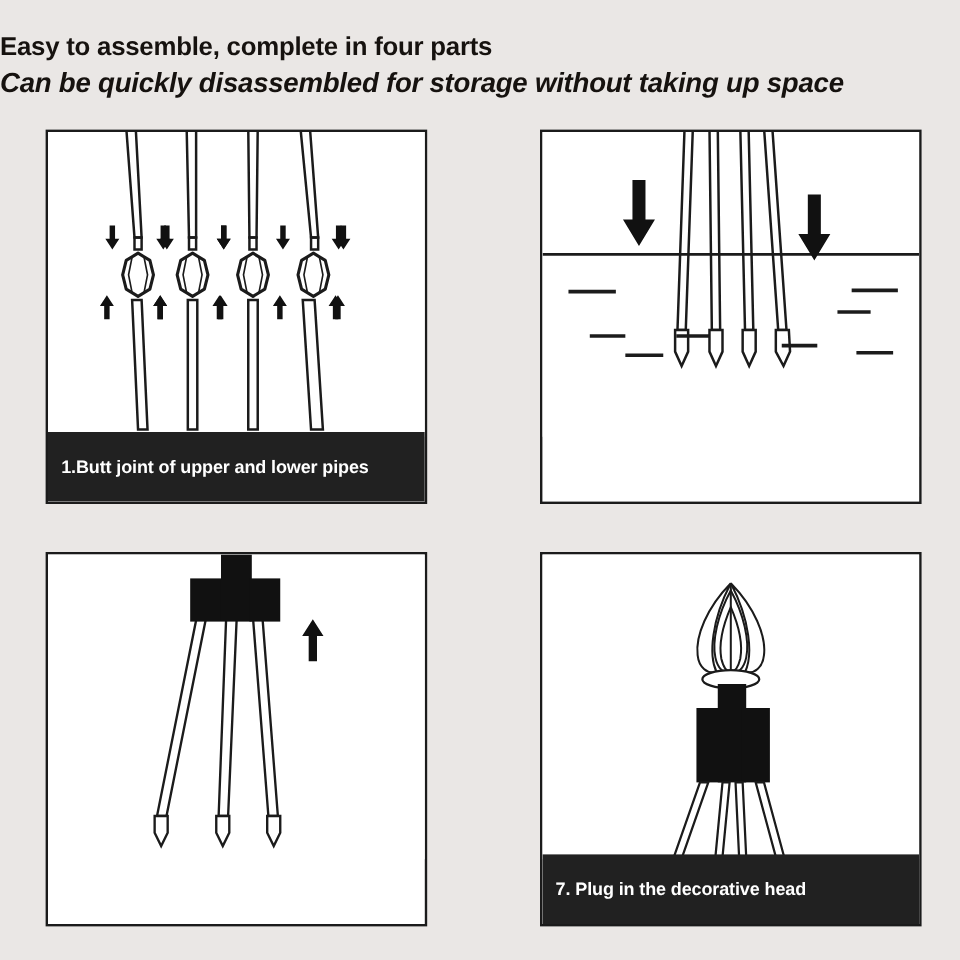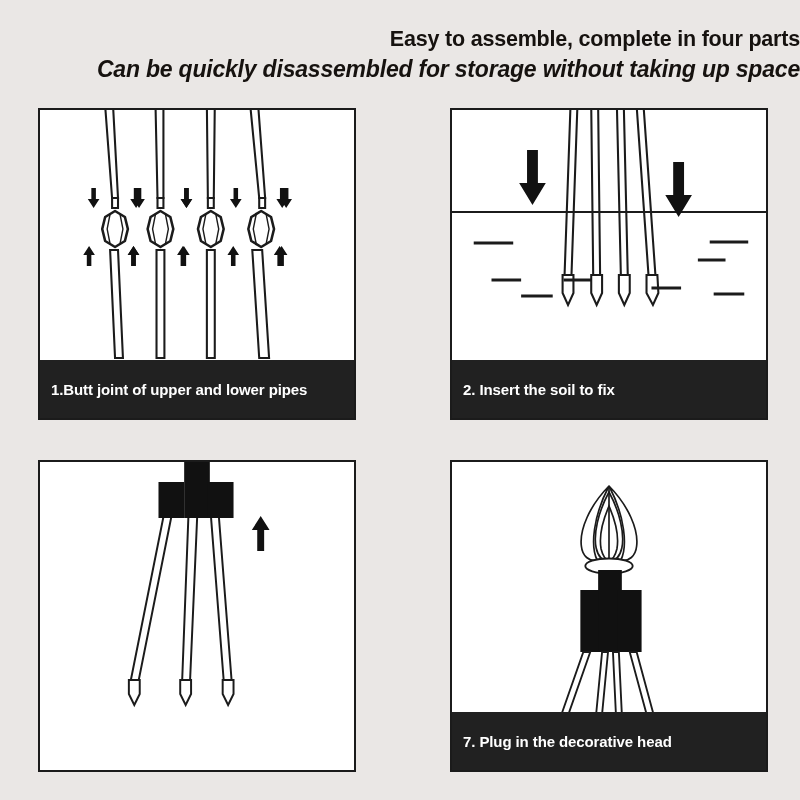--- a/index.html
+++ b/index.html
@@ -18,21 +18,21 @@
     width: 800px;
     height: 800px;
   }
 
   
   .header {
     position: absolute;
     left: 0;
     top: 0;
     width: 800px;
-    text-align: right;
+    text-align: left;
     padding-top: 24px;
   }
   .header-line {
     display: block;
     color: #16120f;
     font-size: 21.5px;
     font-weight: 700;
     letter-spacing: -0.2px;
     line-height: 30px;
     white-space: nowrap;
@@ -204,23 +204,20 @@
             <line x1="261" y1="132" x2="300" y2="132"></line>
             <line x1="249" y1="150" x2="277" y2="150"></line>
             <line x1="265" y1="184" x2="296" y2="184"></line>
           </g>
 
           <g fill="#111111">
             <path d="M76,40 l11,0 l0,33 l8,0 l-13.5,22 l-13.5,-22 l8,0 Z"></path>
             <path d="M224,62 l11,0 l0,33 l8,0 l-13.5,22 l-13.5,-22 l8,0 Z" transform="translate(0,-10)"></path>
           </g>
         </svg>
-      </div>
-      <div class="caption">
-        <span>2. Insert the soil to fix</span>
       </div>
     </div>
 
     <div class="panel p3">
       <div class="art">
         <svg viewBox="0 0 318 254" preserveAspectRatio="none">
 
           <g fill="none" stroke="#1b1b1b" stroke-width="2">
             <path d="M128,40 L136,40 L100,218 L92,218 Z"></path>
             <path d="M151,36 L160,36 L152,218 L144,218 Z"></path>

